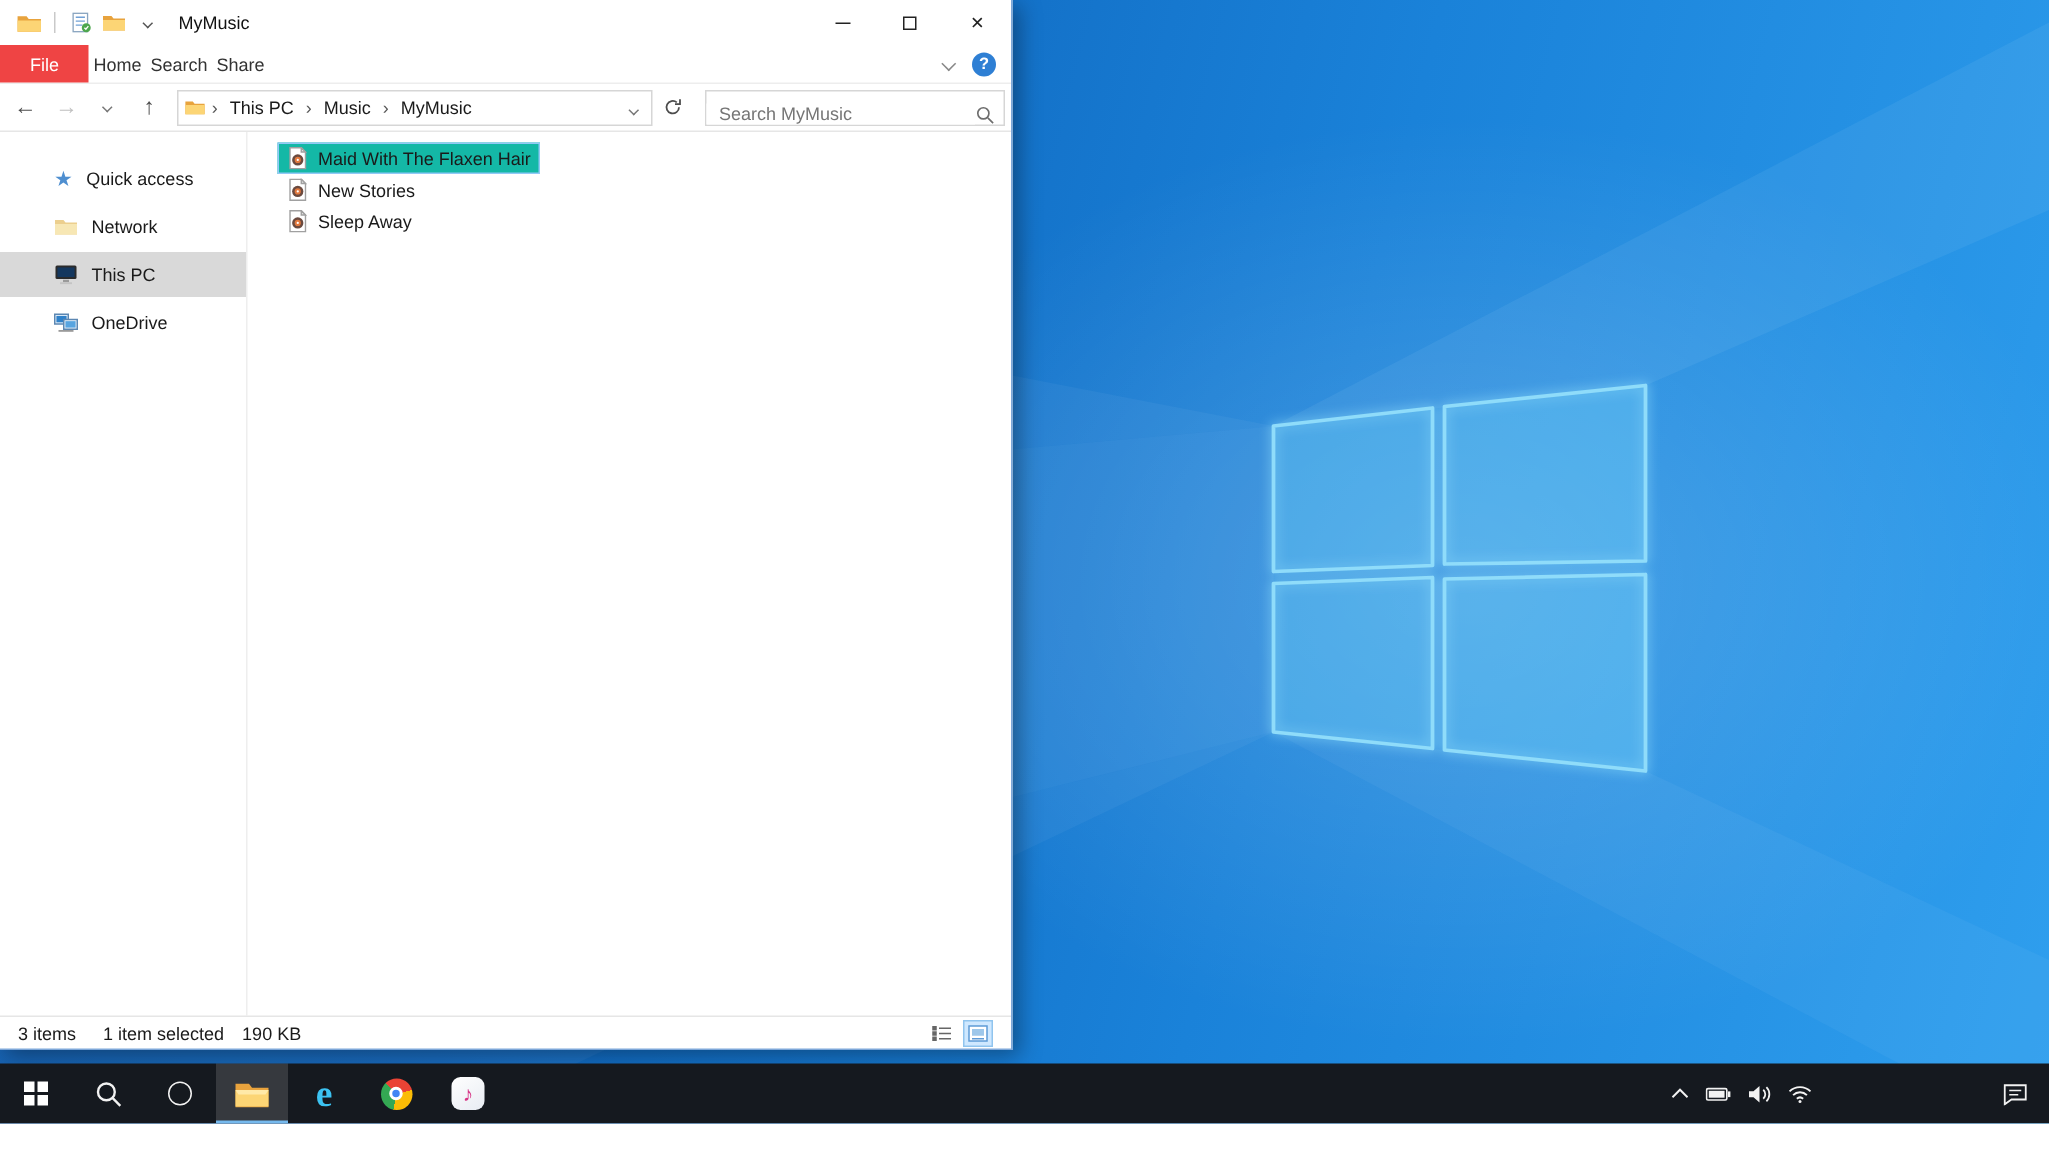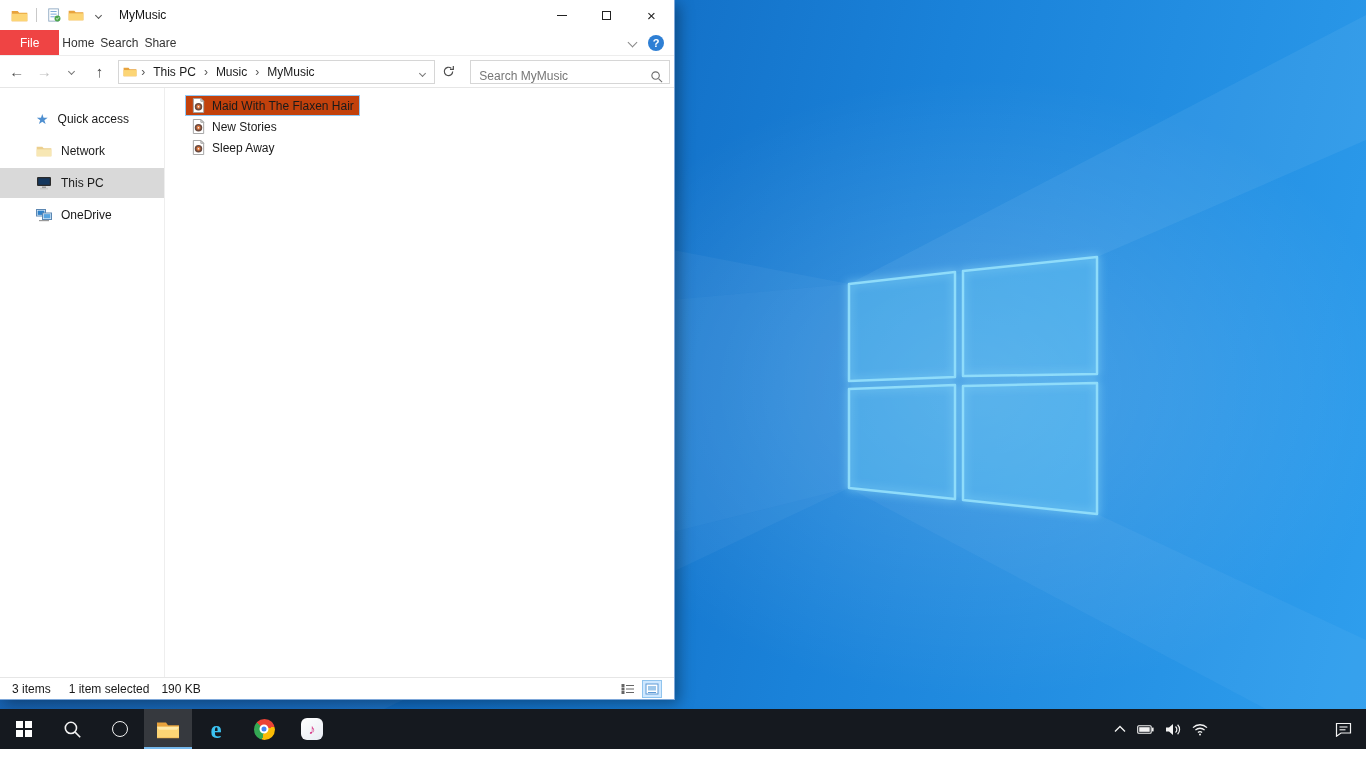--- a/index.html
+++ b/index.html
@@ -45,21 +45,21 @@
   .searchbox input::placeholder { color:#767676; }
 
   .xmain { flex:1; display:flex; min-height:0; }
   .sidepane { width:165px; border-right:1px solid #eee; padding-top:16px; flex:0 0 auto; }
   .side-item { height:30px; display:flex; align-items:center; gap:9px; padding-left:36px; margin-bottom:2px; }
   .side-item.selected { background:#d9d9d9; }
   .star-glyph { color:#4f8fd0; font-size:14px; line-height:1; }
 
   .filepane { flex:1; padding:7px 0 0 20px; }
   .file-row { display:flex; align-items:center; gap:6px; height:21px; padding:0 5px; border:1px solid transparent; width:fit-content; margin-bottom:0; }
-  .file-row.selected { background:#c2410c; border-color:#91c9f7; }
+  .file-row.selected { background:#14b8a6; border-color:#91c9f7; }
 
   .statusbar { height:22px; border-top:1px solid #e6e6e6; display:flex; align-items:center; padding:0 12px; flex:0 0 auto; }
   .st-sel { margin-left:18px; }
   .st-size { margin-left:12px; }
   .view-toggles { margin-left:auto; display:flex; gap:4px; align-items:center; }
   .vt { width:20px; height:18px; display:flex; align-items:center; justify-content:center; border:1px solid transparent; }
   .vt.active { background:#cfe8ff; border-color:#90c4ee; }
 
   
   .taskbar { position:absolute; left:0; bottom:0; width:1366px; height:40px; background:#15191f; display:flex; }

